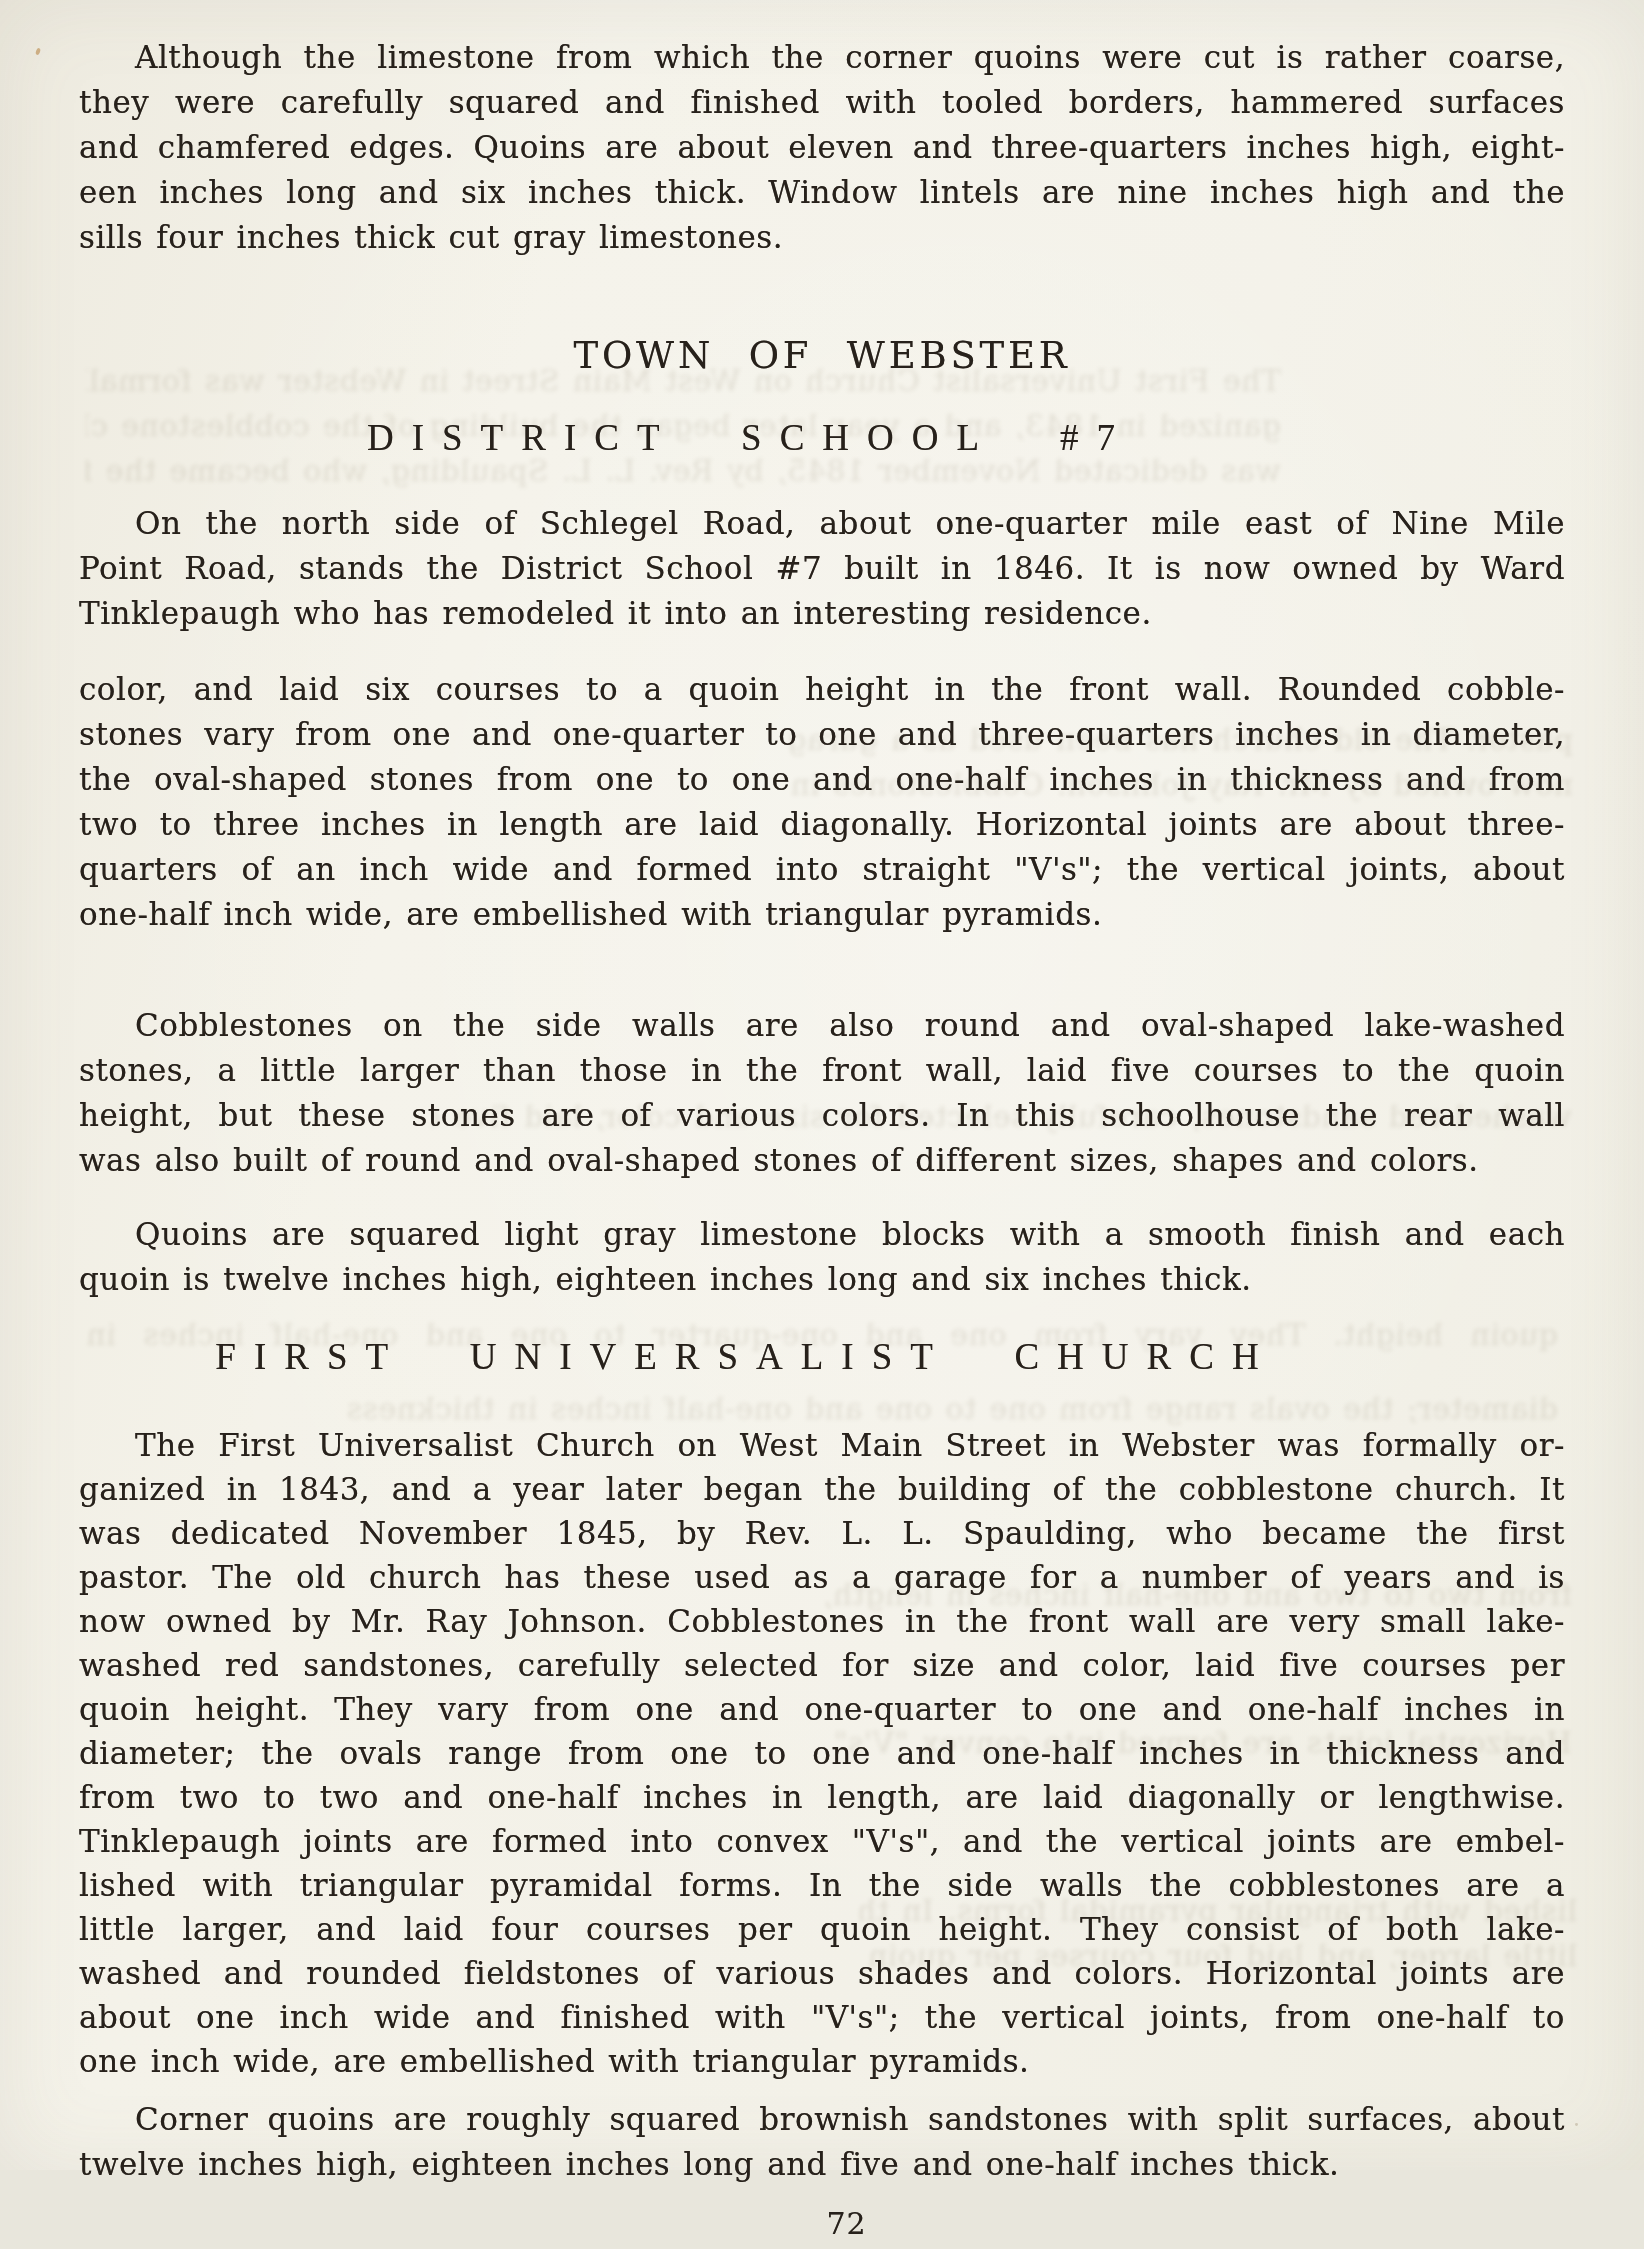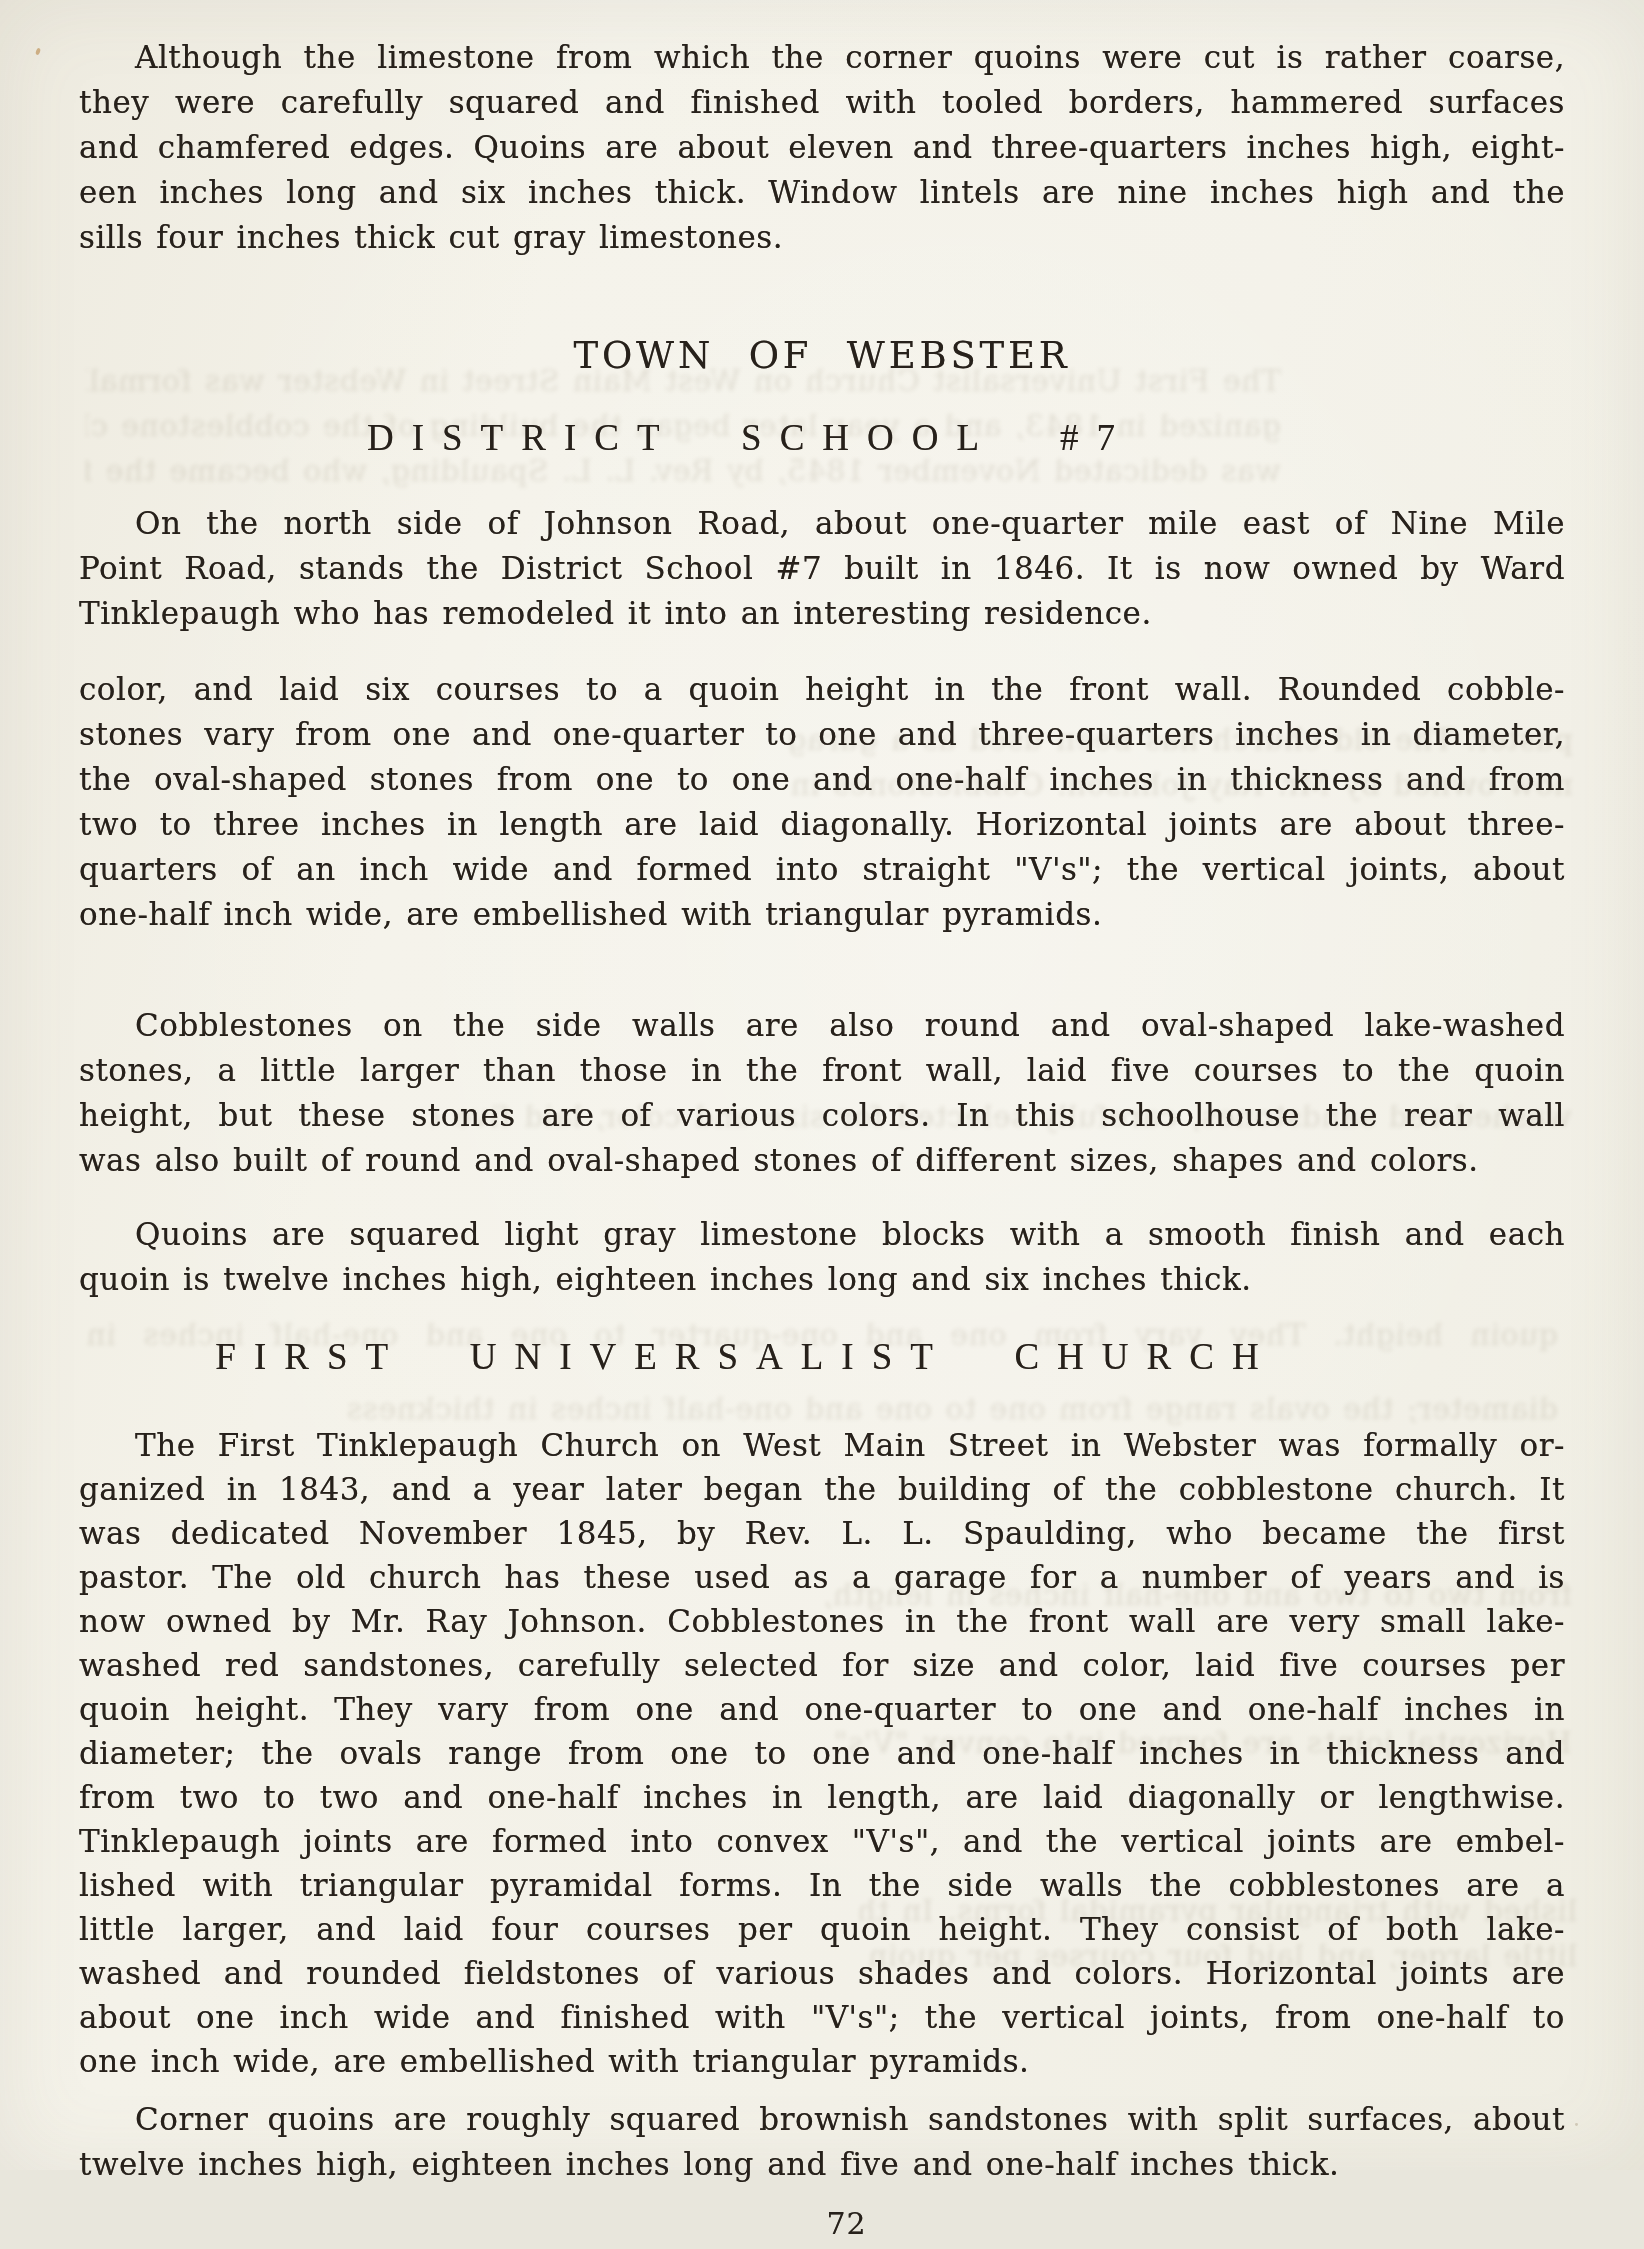--- a/index.html
+++ b/index.html
@@ -140,21 +140,21 @@
       <div class="line">and chamfered edges. Quoins are about eleven and three-quarters inches high, eight-</div>
       <div class="line">een inches long and six inches thick. Window lintels are nine inches high and the</div>
       <div class="line last">sills four inches thick cut gray limestones.</div>
     </section>
 
   <h2 class="heading h-town" style="top:337px">TOWN OF WEBSTER</h2>
 
   <h2 class="heading h-wide h-district" style="top:419px">DISTRICT SCHOOL #7</h2>
 
   <section class="para" style="top:501px">
-      <div class="line first">On the north side of Johnson Road, about one-quarter mile east of Nine Mile</div>
+      <div class="line first">On the north side of Schlegel Road, about one-quarter mile east of Nine Mile</div>
       <div class="line">Point Road, stands the District School #7 built in 1846. It is now owned by Ward</div>
       <div class="line last">Tinklepaugh who has remodeled it into an interesting residence.</div>
     </section>
 
   <section class="para" style="top:667px">
       <div class="line">color, and laid six courses to a quoin height in the front wall. Rounded cobble-</div>
       <div class="line">stones vary from one and one-quarter to one and three-quarters inches in diameter,</div>
       <div class="line">the oval-shaped stones from one to one and one-half inches in thickness and from</div>
       <div class="line">two to three inches in length are laid diagonally. Horizontal joints are about three-</div>
       <div class="line">quarters of an inch wide and formed into straight "V's"; the vertical joints, about</div>
@@ -169,21 +169,21 @@
     </section>
 
   <section class="para" style="top:1212px">
       <div class="line first">Quoins are squared light gray limestone blocks with a smooth finish and each</div>
       <div class="line last">quoin is twelve inches high, eighteen inches long and six inches thick.</div>
     </section>
 
   <h2 class="heading h-wide h-church" style="top:1338px">FIRST UNIVERSALIST CHURCH</h2>
 
   <section class="para tight" style="top:1423px">
-      <div class="line first">The First Tinklepaugh Church on West Main Street in Webster was formally or-</div>
+      <div class="line first">The First Universalist Church on West Main Street in Webster was formally or-</div>
       <div class="line">ganized in 1843, and a year later began the building of the cobblestone church. It</div>
       <div class="line">was dedicated November 1845, by Rev. L. L. Spaulding, who became the first</div>
       <div class="line">pastor. The old church has these used as a garage for a number of years and is</div>
       <div class="line">now owned by Mr. Ray Johnson. Cobblestones in the front wall are very small lake-</div>
       <div class="line">washed red sandstones, carefully selected for size and color, laid five courses per</div>
       <div class="line">quoin height. They vary from one and one-quarter to one and one-half inches in</div>
       <div class="line">diameter; the ovals range from one to one and one-half inches in thickness and</div>
       <div class="line">from two to two and one-half inches in length, are laid diagonally or lengthwise.</div>
       <div class="line">Tinklepaugh joints are formed into convex "V's", and the vertical joints are embel-</div>
       <div class="line">lished with triangular pyramidal forms. In the side walls the cobblestones are a</div>

